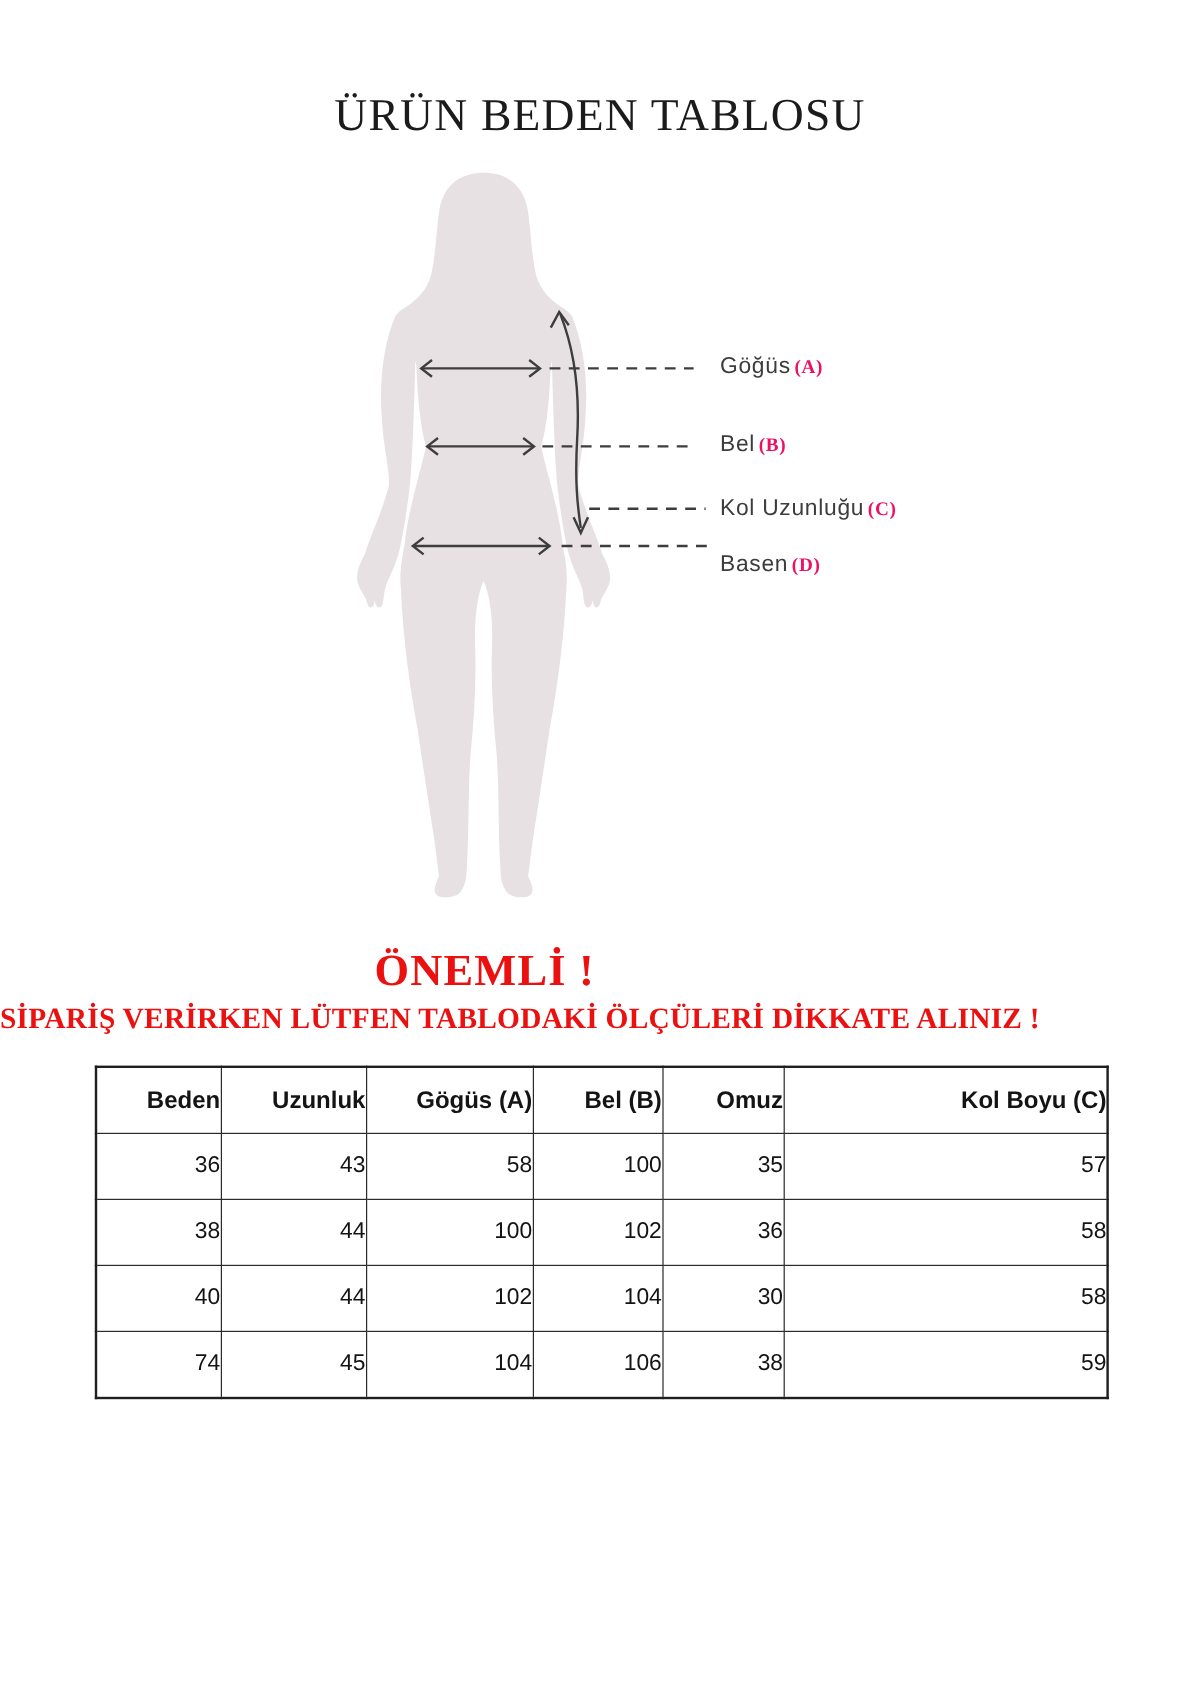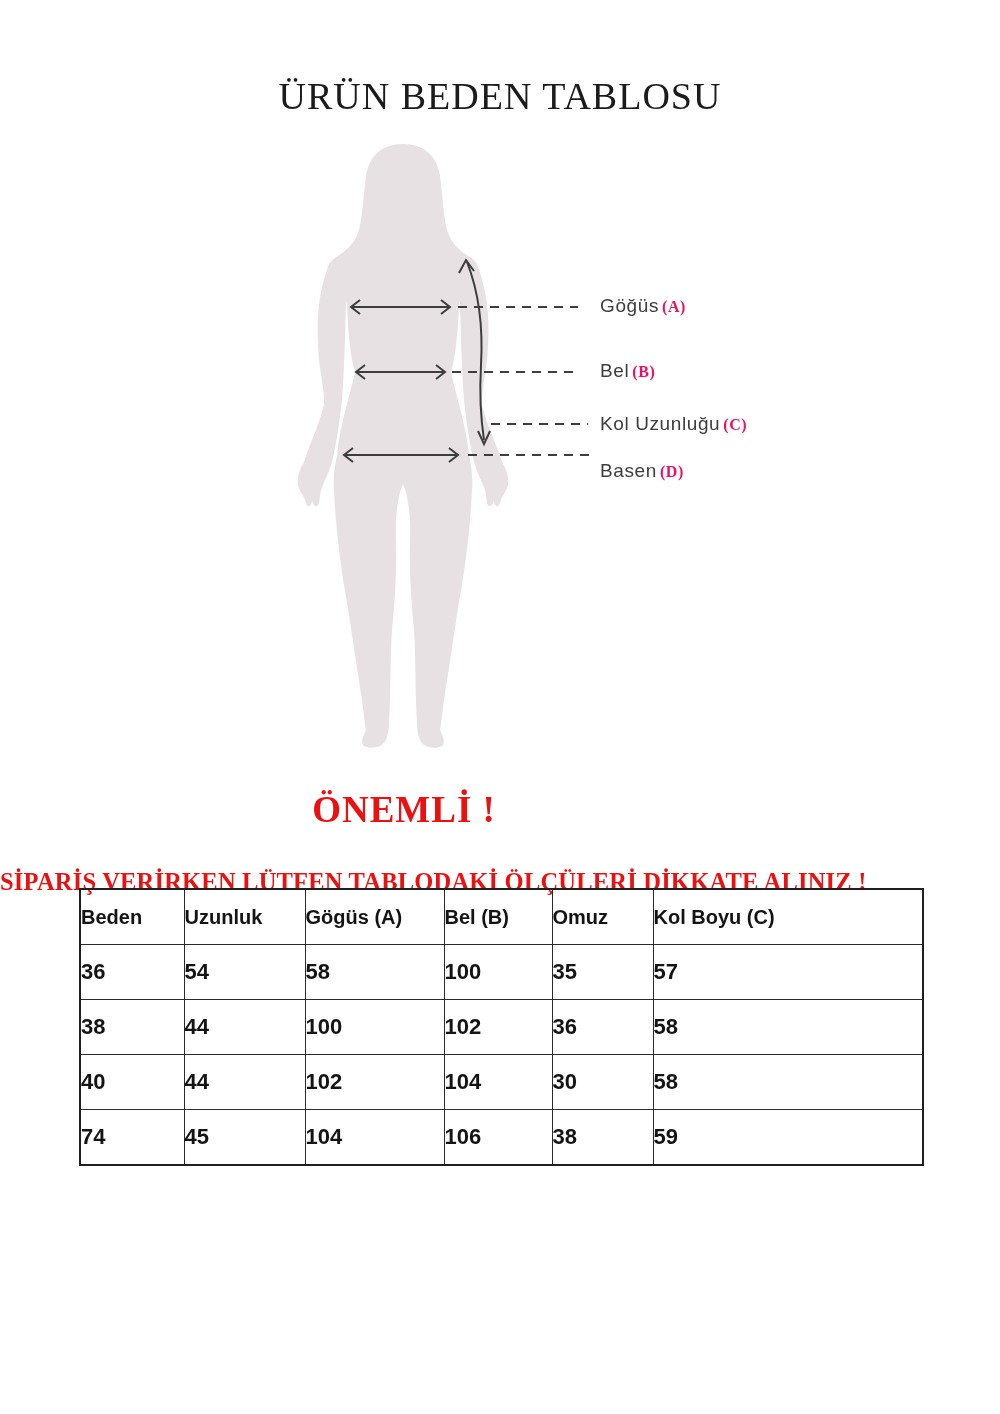--- a/index.html
+++ b/index.html
@@ -34,40 +34,40 @@
   #label-bel{top:360px;}
   #label-kol{top:413px;}
   #label-basen{top:460px;}
   
   .warning-heading{
     position:absolute;left:0;top:788px;width:808px;text-align:center;
     font-family:"Liberation Serif",serif;font-weight:bold;
     font-size:37px;color:#ec1111;letter-spacing:1px;
   }
   .warning-message{
-    position:absolute;left:0;top:868px;width:820px;text-align:center;
+    position:absolute;left:0;top:836px;width:820px;text-align:center;
     font-family:"Liberation Serif",serif;font-weight:bold;
     font-size:24.5px;color:#ec1111;letter-spacing:0.2px;
     white-space:nowrap;
   }
   
   #size-table{
     position:absolute;left:79px;top:888px;
     width:843px;
     border-collapse:collapse;table-layout:fixed;
     border:2px solid #1f1f1f;
   }
   #size-table th,#size-table td{
     border:1px solid #2a2a2a;
-    text-align:left;vertical-align:middle;
+    text-align:right;vertical-align:middle;
     height:54px;padding:0;
     color:#141414;
   }
   #size-table th{font-size:20px;font-weight:bold;}
-  #size-table td{font-size:22px;font-weight:bold;}
+  #size-table td{font-size:19px;font-weight:normal;}
 </style>
 </head>
 <body>
 
 <div id="page">
 
   <div class="page-title">ÜRÜN BEDEN TABLOSU</div>
 
   <svg id="figure-svg" viewBox="280 140 480 620">
 
@@ -201,21 +201,21 @@
         <th>Uzunluk</th>
         <th>Gögüs (A)</th>
         <th>Bel (B)</th>
         <th>Omuz</th>
         <th>Kol Boyu (C)</th>
       </tr>
     </thead>
     <tbody>
       <tr>
         <td>36</td>
-        <td>54</td>
+        <td>43</td>
         <td>58</td>
         <td>100</td>
         <td>35</td>
         <td>57</td>
       </tr>
       <tr>
         <td>38</td>
         <td>44</td>
         <td>100</td>
         <td>102</td>

